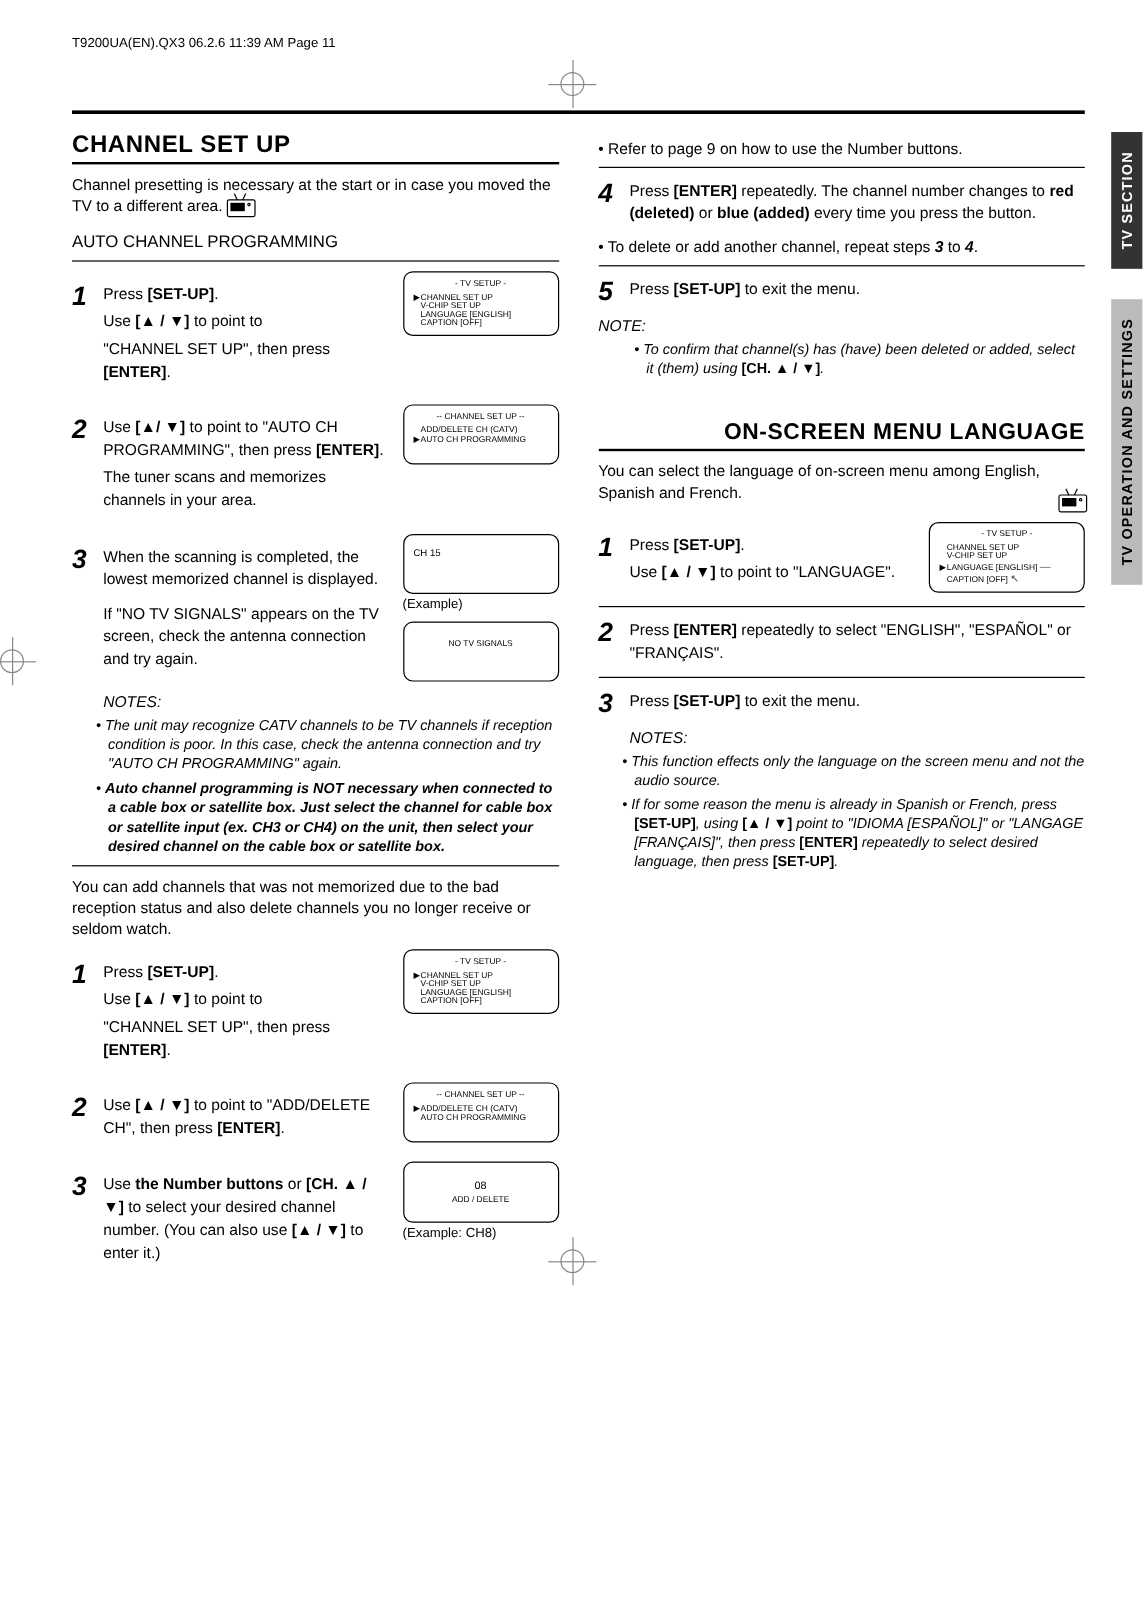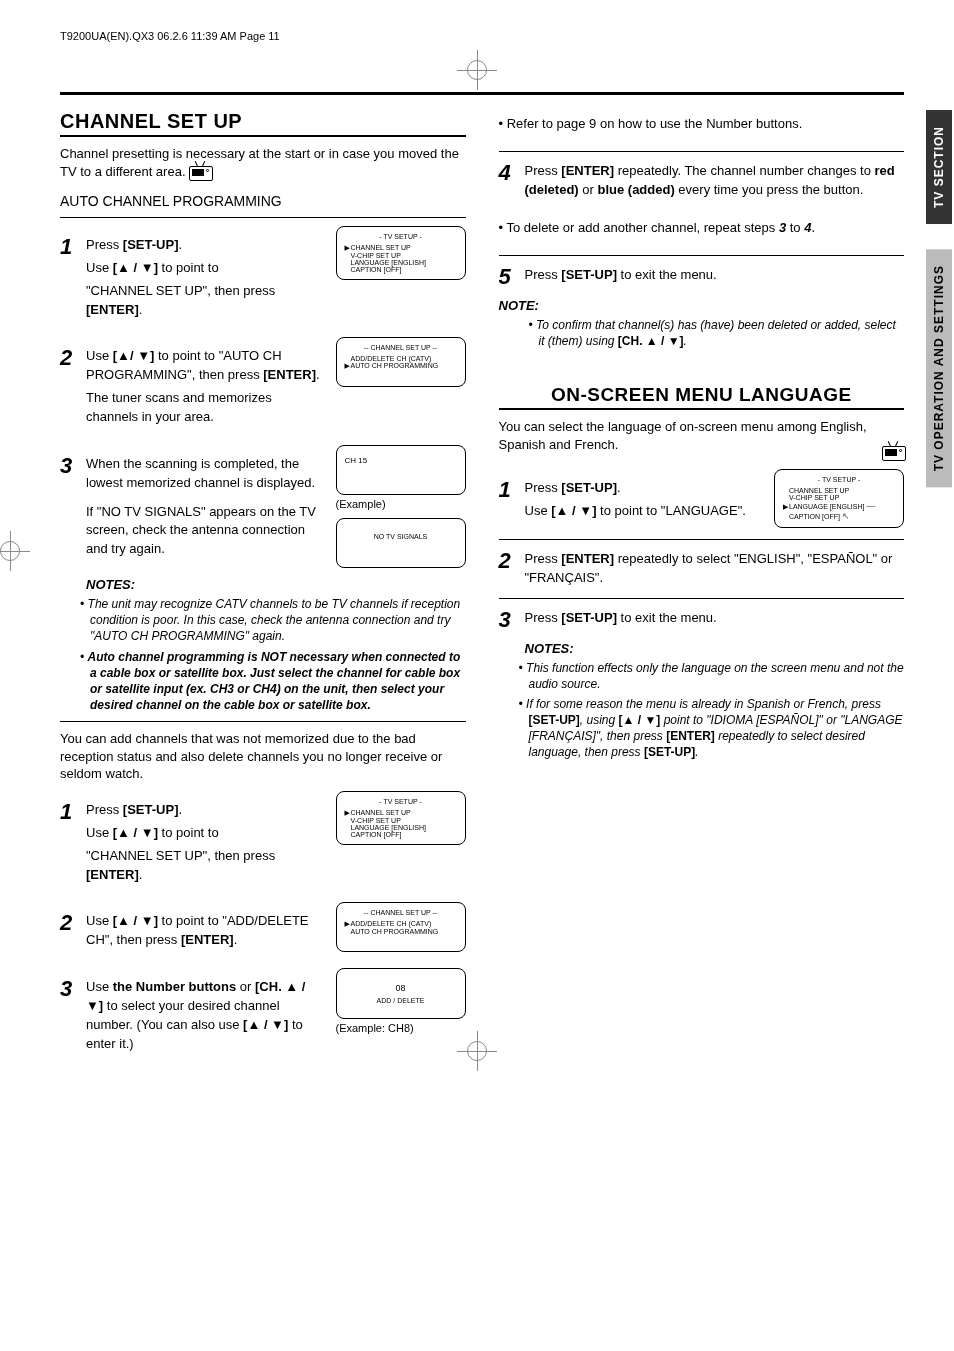--- a/index.html
+++ b/index.html
@@ -27,40 +27,40 @@
 .numstep .num{font-size:22px;font-weight:bold;font-style:italic;line-height:1;width:18px}
 .numstep .txt{flex:1;line-height:1.45}
 .numstep .txt .sub{padding-left:0;margin-top:4px}
 .screen{border:1px solid #000;border-radius:8px;padding:6px 8px;font-size:7px;text-align:left;width:130px;min-height:50px;position:relative}
 .screen-title{text-align:center;font-size:7px;margin-bottom:4px}
 .screen-line{white-space:nowrap}
 .screen .ptr{display:inline-block;width:6px}
 .screen-caption{font-size:11px;text-align:left;margin-top:3px}
 .step-row{display:flex;gap:10px;align-items:flex-start;margin:8px 0}
 .step-row .step-left{flex:1}
-.notes-title{font-style:italic;font-weight:bold;margin-top:1px}
+.notes-title{font-style:italic;font-weight:normal;margin-top:1px}
 .note-list{padding-left:30px;font-style:italic;font-size:12px;line-height:1.35}
 .note-list li{margin-top:4px;list-style:none;text-indent:-10px}
 .note-list li::before{content:"• "}
-.bullet{list-style:none;margin:20px 0}
+.bullet{list-style:none;margin:8px 0}
 .bullet::before{content:"• "}
 .side-tabs{position:absolute;right:-48px;top:0;display:flex;flex-direction:column;gap:25px}
 .tab{background:#bbb;color:#000;writing-mode:vertical-rl;transform:rotate(180deg);padding:16px 6px;font-size:12px;font-weight:bold;letter-spacing:1px;text-align:center}
 .tab.dark{background:#333;color:#fff}
 .tv-icon{display:inline-block;width:22px;height:18px;position:relative;vertical-align:middle}
 .tv-icon::before{content:"";position:absolute;left:0;top:3px;width:100%;height:13px;border:1.5px solid #000;border-radius:2px}
 .tv-icon::after{content:"";position:absolute;left:3px;top:6px;width:12px;height:7px;background:#000}
 .tv-icon .knob{position:absolute;right:2px;top:6px;width:3px;height:3px;border:1px solid #000;border-radius:50%}
 .tv-icon .ant{position:absolute;left:7px;top:-2px;width:8px;height:6px}
 .tv-icon .ant::before{content:"";position:absolute;left:0;bottom:0;width:1px;height:6px;background:#000;transform:rotate(-25deg)}
 .tv-icon .ant::after{content:"";position:absolute;right:0;bottom:0;width:1px;height:6px;background:#000;transform:rotate(25deg)}
 b.k{font-weight:bold}
 .screen-center{text-align:center;padding:14px 8px}
 .pencil{font-size:9px;color:#555}
-.h1-section{display:flex;align-items:center;justify-content:center}
+.h1-section{display:flex;align-items:center;justify-content:flex-end}
 </style>
 </head>
 <body>
 
 <div class="page">
   <div class="file-header">T9200UA(EN).QX3  06.2.6  11:39 AM  Page 11</div>
   <div class="cropmark">
       <div class="cropmark-circle"></div>
     </div>
   <div class="side-crop">

